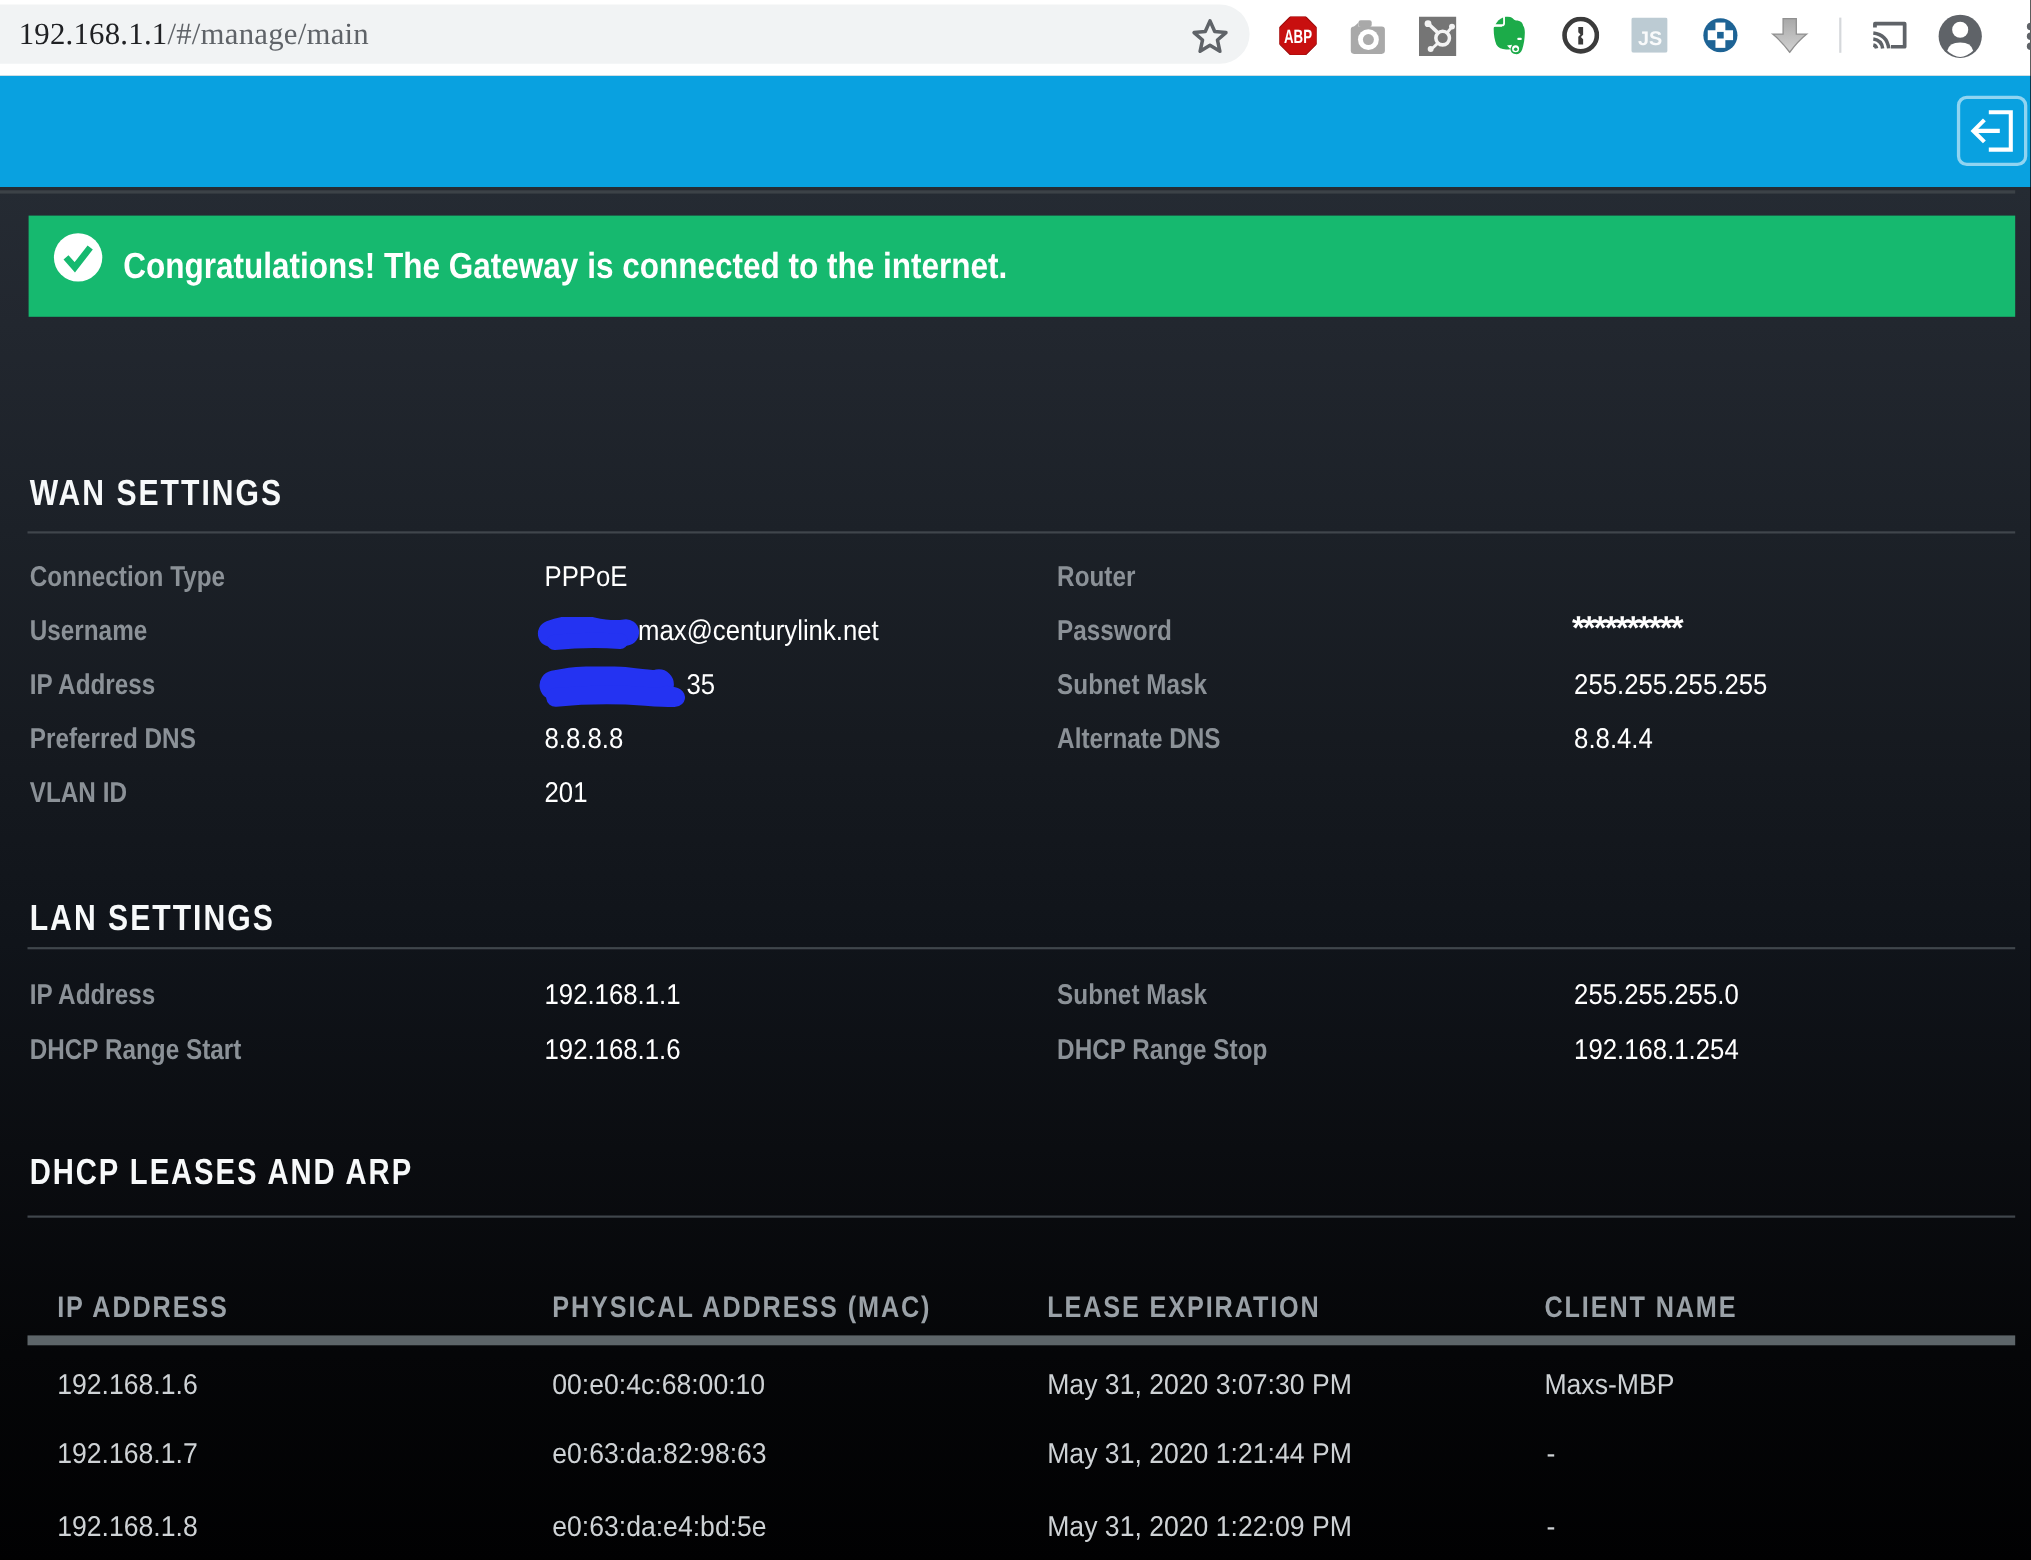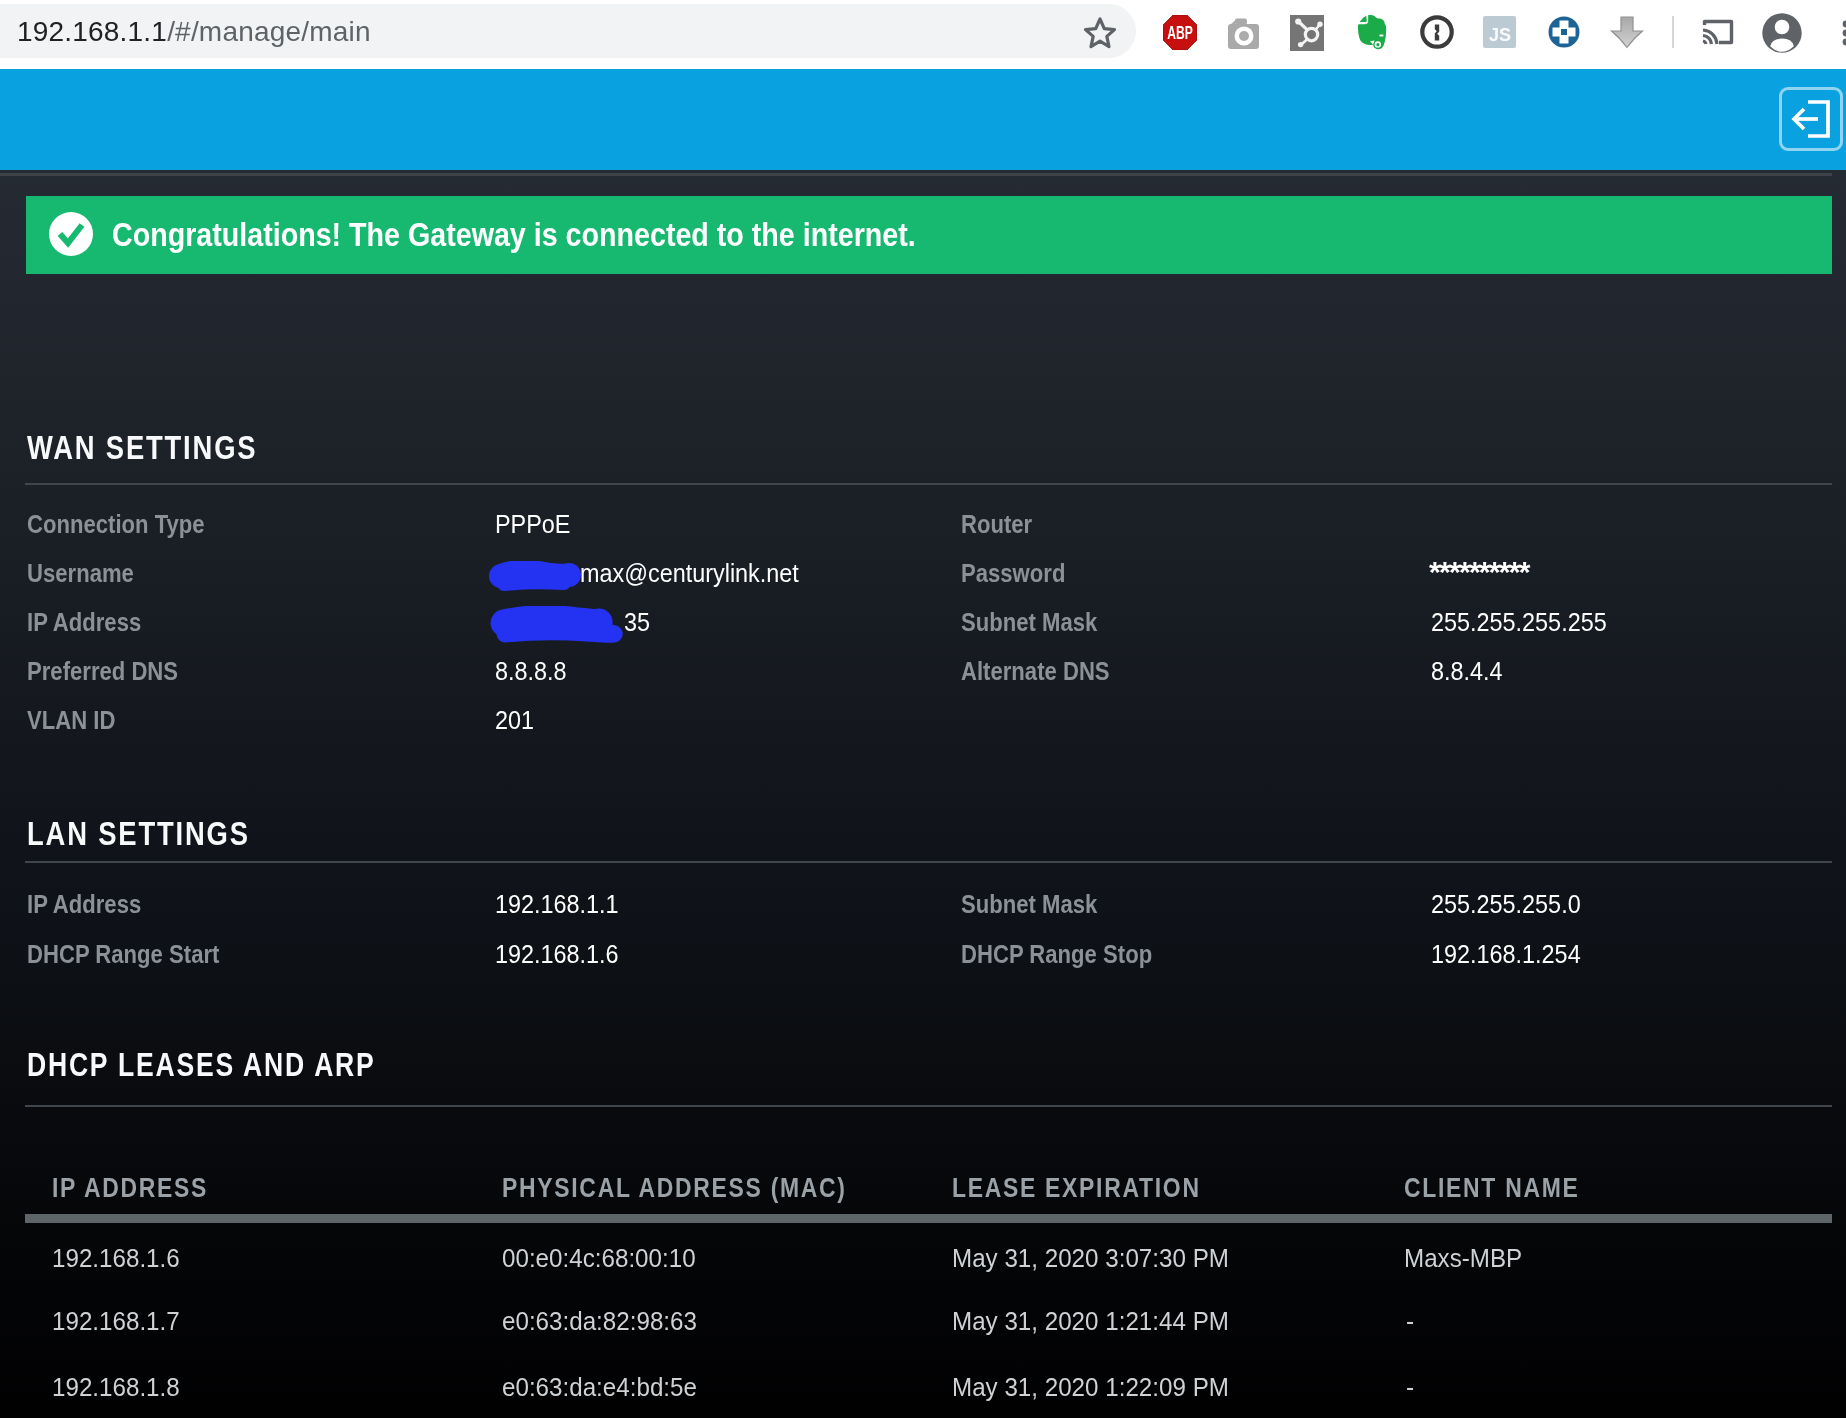--- a/index.html
+++ b/index.html
@@ -4,34 +4,34 @@
 <style>
   * { margin:0; padding:0; box-sizing:border-box; }
   html,body { width:1846px; height:1418px; overflow:hidden; background:#000; }
   body { font-family:"Liberation Sans", sans-serif; position:relative; }
   #page { position:absolute; left:0; top:0; width:1846px; height:1418px; }
   .abs { position:absolute; }
 
   
   #toolbar { left:0; top:0; width:1846px; height:69px; background:#ffffff; }
   #omnibox { position:absolute; left:-40px; top:4px; width:1176px; height:54px; background:#f1f3f4; border-radius:27px; }
-  #url { position:absolute; left:17px; top:16px; font-size:28px; color:#202124; letter-spacing:0.2px; }
+  #url { position:absolute; left:17px; top:16px; font-size:28px; color:#202124; letter-spacing:0.2px;font-family:Liberation Serif, serif; }
   #url .path { color:#5f6368; }
 
   
   #bluebar { left:0; top:69px; width:1846px; height:101px; background:#09a1e0; }
   #logout { position:absolute; left:1779px; top:18px; width:64px; height:64px; border:3px solid rgba(255,255,255,0.55); border-radius:9px; }
 
   
   #content { left:0; top:170px; width:1846px; height:1248px;
     background:linear-gradient(to bottom,#252b33 0%, #22272f 10%, #1c2128 25%, #161a20 40%, #10141a 55%, #0b0d11 70%, #050608 85%, #010102 100%); }
   #topline { position:absolute; left:0; top:3px; width:1832px; height:3px; background:#3c4247; }
 
   .banner { position:absolute; left:26px; width:1806px; color:#ffffff; font-weight:bold; font-size:33px; }
-  #banner-green { top:26px; height:78px; background:#16b96f;text-align:center; }
+  #banner-green { top:26px; height:92px; background:#16b96f;text-align:center; }
   #banner-orange { top:117px; height:77px; background:#ef8f00; }
   .banner .txt { position:absolute; left:86px; top:50%; transform:translateY(-50%) scaleX(0.868); transform-origin:left center; white-space:nowrap; }
 
   .h2 { position:absolute; left:27px; color:#f7f9fa; font-size:33px; font-weight:bold; letter-spacing:2.2px; white-space:nowrap; transform:scaleX(0.83); line-height:37px; transform-origin:left center; }
   .hr { position:absolute; left:25px; width:1807px; height:2px; background:#40464c; }
 
   .lbl { position:absolute; font-size:26px; font-weight:bold; color:#8b9197; white-space:nowrap; line-height:26px; transform:scaleX(0.85); transform-origin:left center; }
   .val { position:absolute; font-size:26px; color:#ffffff; white-space:nowrap; line-height:26px; transform:scaleX(0.9); transform-origin:left center; }
 
   .th { position:absolute; font-size:27px; font-weight:bold; color:#9aa1a7; letter-spacing:2px; white-space:nowrap; line-height:27px; transform:scaleX(0.85); transform-origin:left center; }

